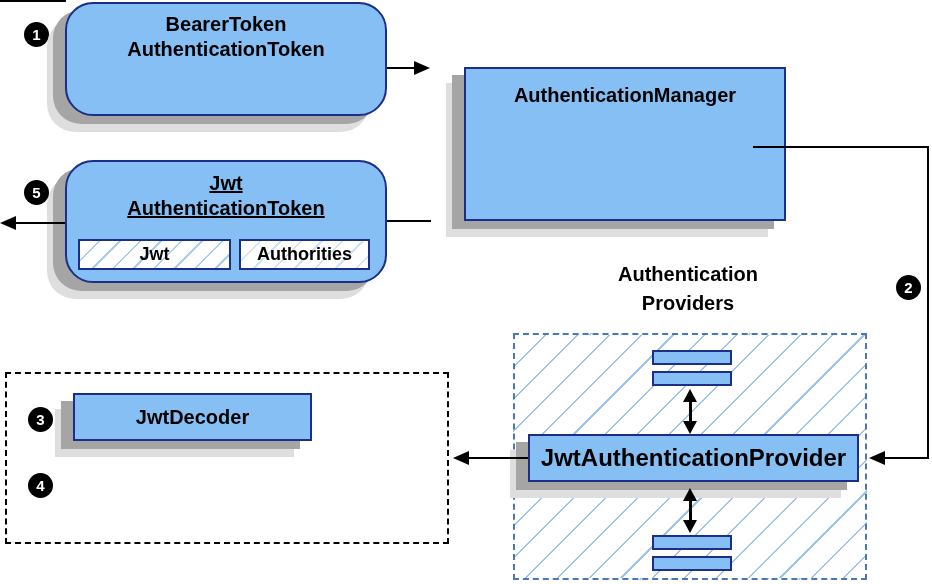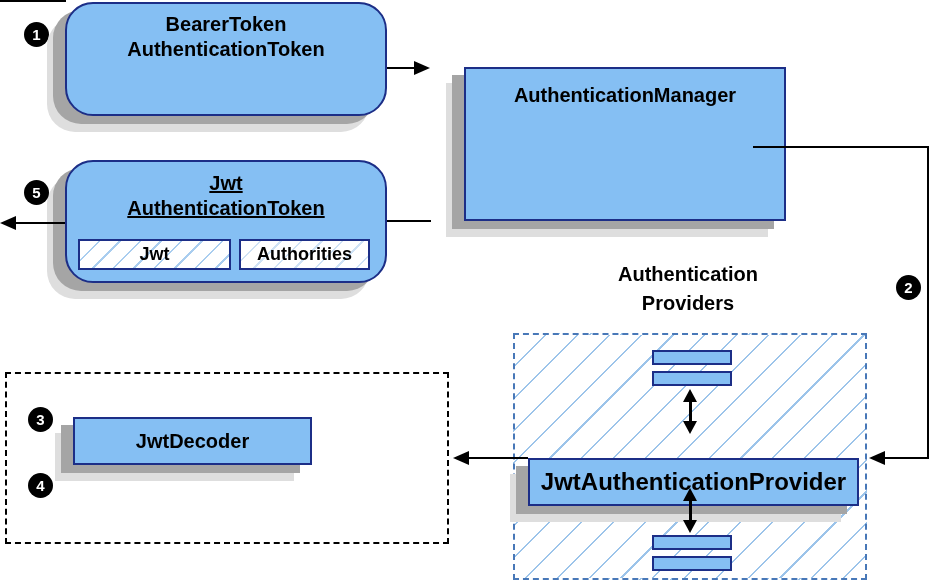--- a/index.html
+++ b/index.html
@@ -8,21 +8,21 @@
     font-family:"Liberation Sans", sans-serif; font-weight:bold; color:#000;
     overflow:hidden;
   }
   .node {
     position:absolute; box-sizing:border-box;
     background:var(--node-fill); border:2px solid var(--node-border);
   }
   .rounded { border-radius:28px; }
   .shadow { box-shadow:-12px 8px 0 var(--shadow-dark), -18px 16px 0 var(--shadow-light); }
   .title { text-align:center; font-size:20px; line-height:25px; }
-  .center { display:flex; align-items:center; justify-content:center;margin-top:24px; }
+  .center { display:flex; align-items:center; justify-content:center; }
   .chip {
     position:absolute; box-sizing:border-box; background:#fff;
     border:2px solid var(--node-border);
     display:flex; align-items:center; justify-content:center;
     font-size:18px;
   }
   .hatch      { background-image:repeating-linear-gradient(135deg, transparent 0 13px, var(--hatch-line) 13px 14.5px); background-color:#fff; }
   .hatch-wide { background-image:repeating-linear-gradient(135deg, transparent 0 19px, var(--hatch-line) 19px 20.5px); background-color:#fff; }
   .hatch-faint{ background-image:repeating-linear-gradient(135deg, transparent 0 13px, var(--hatch-line-light) 13px 14.5px); background-color:#fff; }
   .wire { position:absolute; background:var(--wire); }

